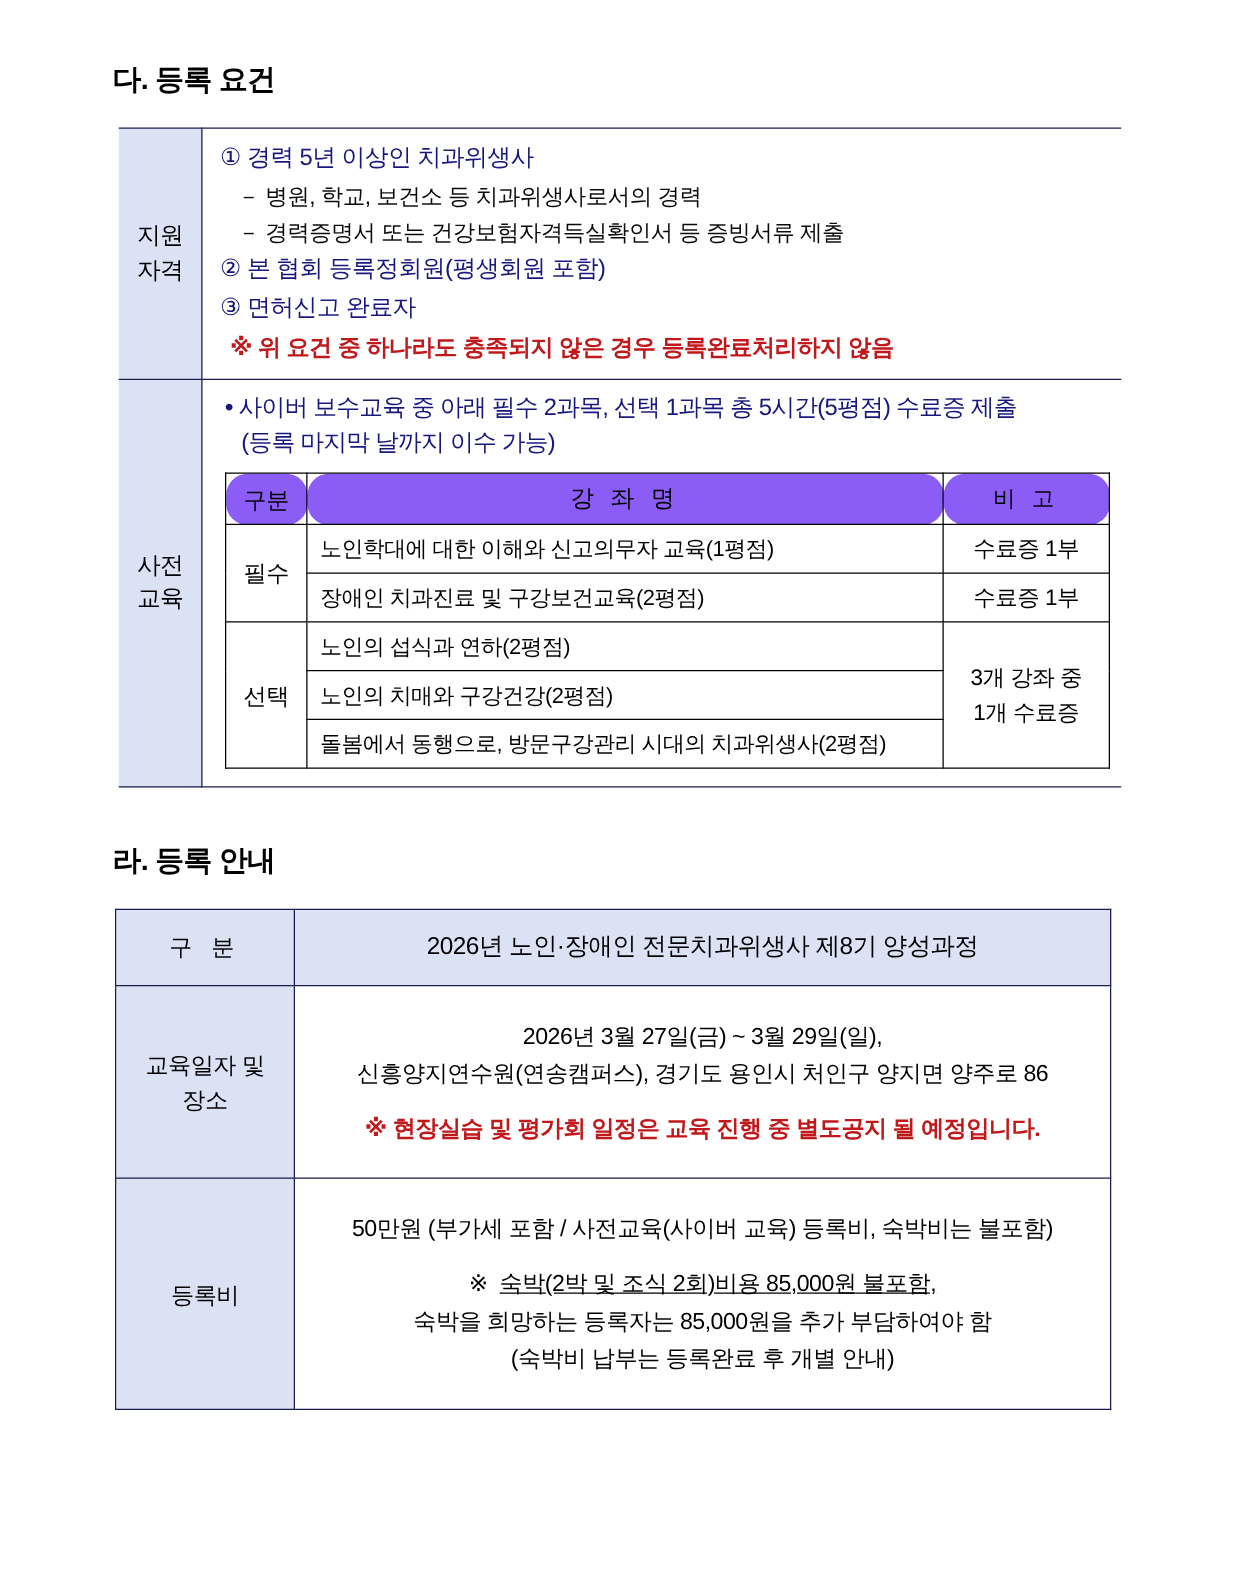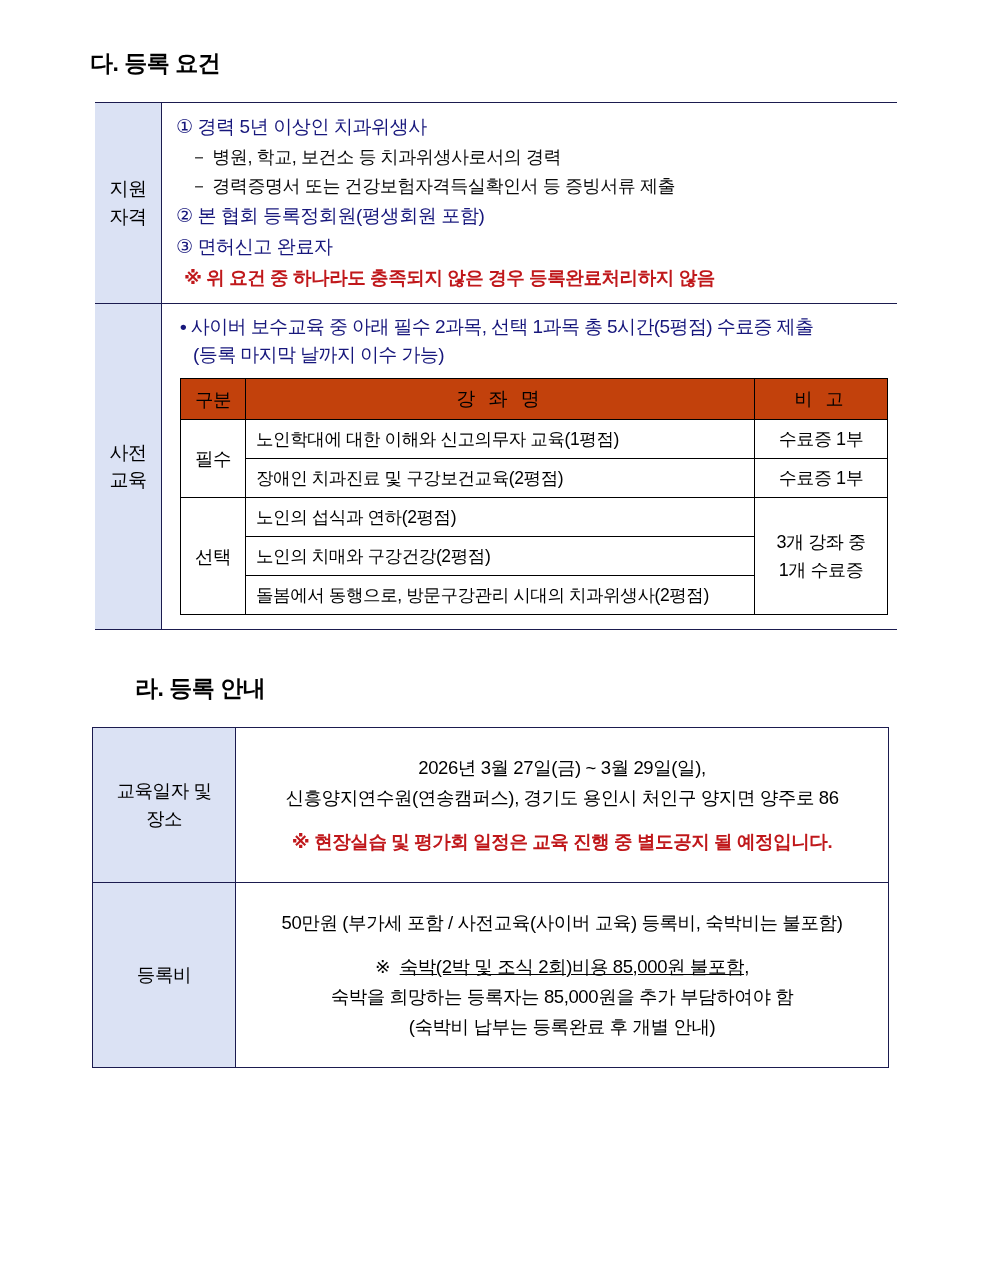--- a/index.html
+++ b/index.html
@@ -26,21 +26,21 @@
   
   .section-heading {
     position: absolute;
     font-size: 23px;
     font-weight: bold;
     letter-spacing: -0.5px;
     color: #000000;
     white-space: nowrap;
   }
   #heading-da { left: 90px; top: 48px; }
-  #heading-ra { left: 90px; top: 673px; margin-left: 45px; }
+  #heading-ra { left: 90px; top: 673px; }
 
   
   .t1 {
     position: absolute;
     left: 95px;
     top: 102px;
     width: 802px;
     border-collapse: collapse;
     table-layout: fixed;
   }
@@ -117,24 +117,25 @@
     table-layout: fixed;
     border: 1.5px solid #000;
   }
   .courses th, .courses td {
     border: 1px solid #000;
     font-weight: normal;
     letter-spacing: -0.4px;
     color: #000;
   }
   .courses thead th {
-    background: #c2410c;
+    background: #8b5cf6;
     font-size: 19px;
     height: 38px;
     text-align: center;
+    border-radius: 17px;
   }
   .courses .c-cat  { width: 62px; text-align: center; font-size: 18.5px; }
   .courses .c-name { text-align: left; padding-left: 10px; font-size: 17.5px; height: 36px; }
   .courses .c-note { width: 130px; text-align: center; font-size: 18px; line-height: 1.6; }
   .courses .hdr-name { letter-spacing: 4px; }
   .courses .hdr-note { letter-spacing: 4px; }
 
   
   .t2 {
     position: absolute;
@@ -251,20 +252,24 @@
           </table>
         </td>
       </tr>
     </tbody>
   </table>
 
   <div class="section-heading" id="heading-ra">라. 등록 안내</div>
 
   <table class="t2">
     <tbody>
+      <tr>
+        <td class="k hdr-k">구 분</td>
+        <td class="v v-head">2026년 노인·장애인 전문치과위생사 제8기 양성과정</td>
+      </tr>
 
       <tr>
         <td class="k">
           <span class="line">교육일자 및</span>
           <span class="line">장소</span>
         </td>
         <td class="v">
           <span class="line">2026년 3월 27일(금) ~ 3월 29일(일),</span>
           <span class="line">신흥양지연수원(연송캠퍼스), 경기도 용인시 처인구 양지면 양주로 86</span>
           <span class="gap"></span>

